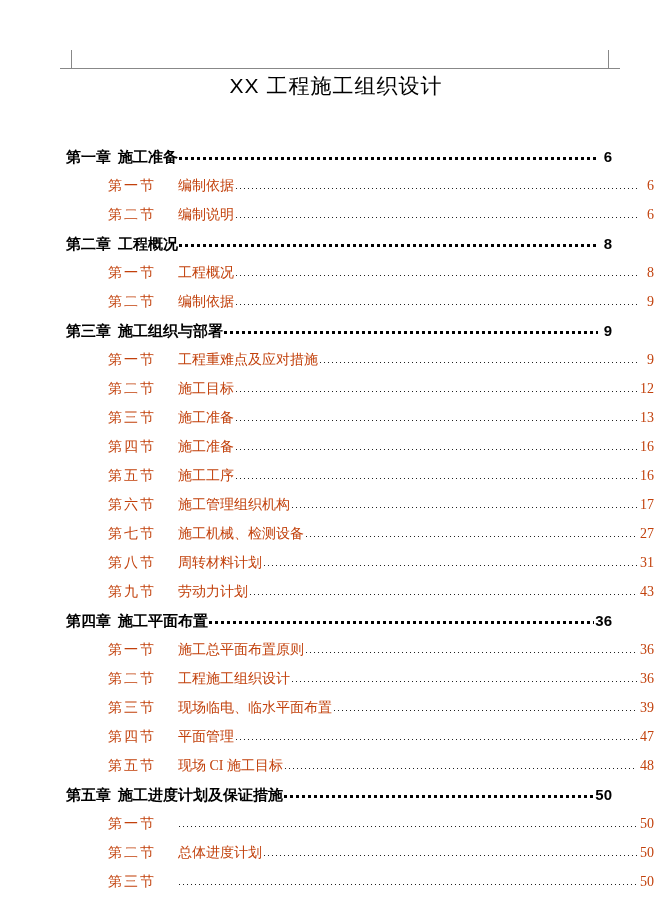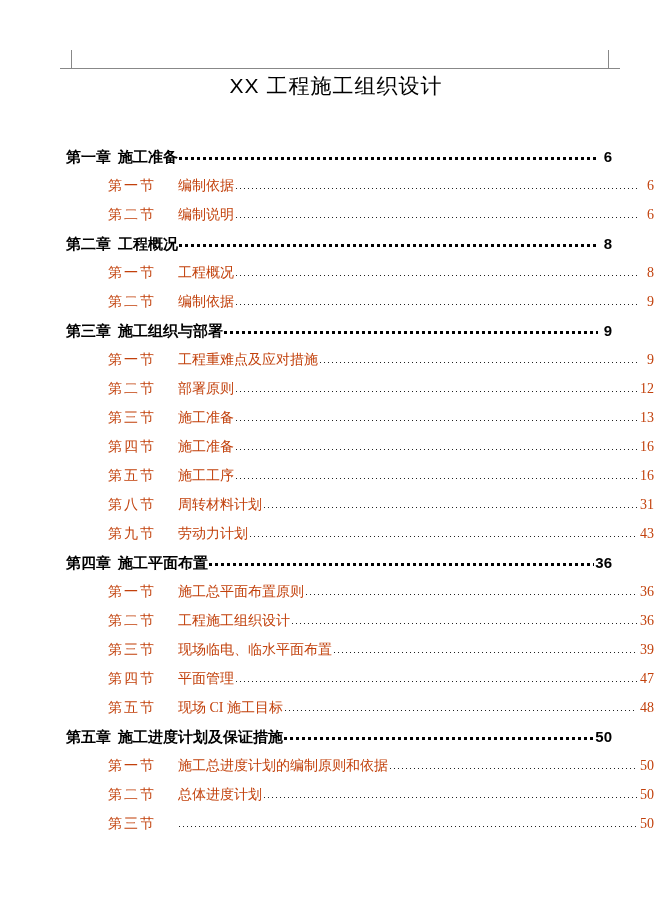--- a/index.html
+++ b/index.html
@@ -206,21 +206,21 @@
         <span class="page-no">9</span>
       </div>
       <div class="toc-row lvl2">
         <span class="num">第一节</span>
         <span class="label">工程重难点及应对措施</span>
         <span class="leader"></span>
         <span class="page-no">9</span>
       </div>
       <div class="toc-row lvl2">
         <span class="num">第二节</span>
-        <span class="label">部署原则</span>
+        <span class="label">施工目标</span>
         <span class="leader"></span>
         <span class="page-no">12</span>
       </div>
       <div class="toc-row lvl2">
         <span class="num">第三节</span>
         <span class="label">施工准备</span>
         <span class="leader"></span>
         <span class="page-no">13</span>
       </div>
       <div class="toc-row lvl2">
@@ -229,20 +229,32 @@
         <span class="leader"></span>
         <span class="page-no">16</span>
       </div>
       <div class="toc-row lvl2">
         <span class="num">第五节</span>
         <span class="label">施工工序</span>
         <span class="leader"></span>
         <span class="page-no">16</span>
       </div>
       <div class="toc-row lvl2">
+        <span class="num">第六节</span>
+        <span class="label">施工管理组织机构</span>
+        <span class="leader"></span>
+        <span class="page-no">17</span>
+      </div>
+      <div class="toc-row lvl2">
+        <span class="num">第七节</span>
+        <span class="label">施工机械、检测设备</span>
+        <span class="leader"></span>
+        <span class="page-no">27</span>
+      </div>
+      <div class="toc-row lvl2">
         <span class="num">第八节</span>
         <span class="label">周转材料计划</span>
         <span class="leader"></span>
         <span class="page-no">31</span>
       </div>
       <div class="toc-row lvl2">
         <span class="num">第九节</span>
         <span class="label">劳动力计划</span>
         <span class="leader"></span>
         <span class="page-no">43</span>
@@ -284,21 +296,20 @@
         <span class="page-no">48</span>
       </div>
       <div class="toc-row lvl1">
         <span class="num">第五章</span>
         <span class="label">施工进度计划及保证措施</span>
         <span class="leader"></span>
         <span class="page-no">50</span>
       </div>
       <div class="toc-row lvl2">
         <span class="num">第一节</span>
-        <span class="label">施工总进度计划的编制原则和依据</span>
         <span class="leader"></span>
         <span class="page-no">50</span>
       </div>
       <div class="toc-row lvl2">
         <span class="num">第二节</span>
         <span class="label">总体进度计划</span>
         <span class="leader"></span>
         <span class="page-no">50</span>
       </div>
       <div class="toc-row lvl2">

